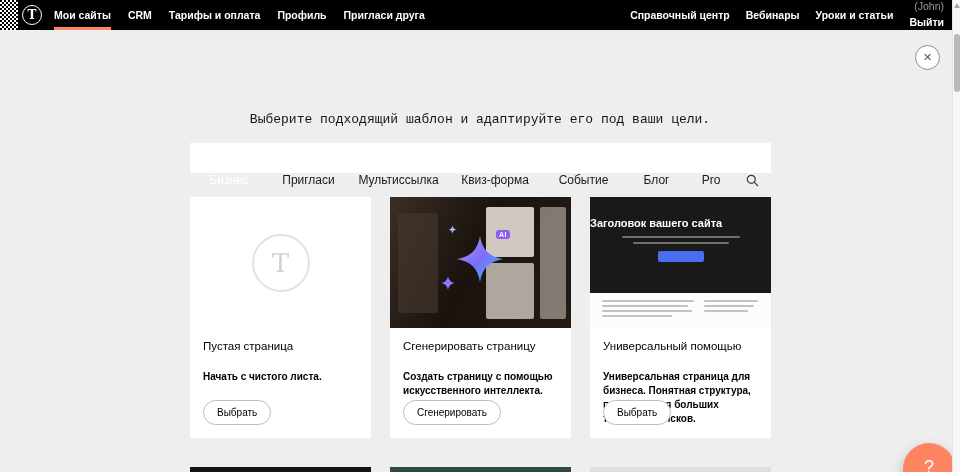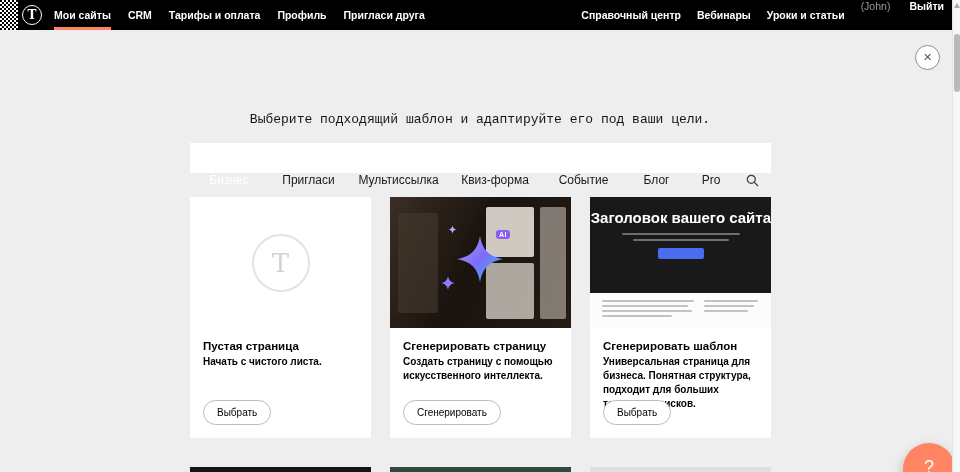--- a/index.html
+++ b/index.html
@@ -14,21 +14,21 @@
              background:repeating-conic-gradient(#ffffff 0% 25%, #000000 0% 50%) 0 0 / 4px 4px; }
   .logo { position:absolute; left:22px; top:5px; width:20px; height:20px; border:1.5px solid #fff; border-radius:50%;
           display:flex; align-items:center; justify-content:center; cursor:pointer;
           font-family:"DejaVu Serif", serif; font-size:12px; font-weight:700; color:#fff; }
   .nav-left { position:absolute; left:54px; top:0; height:30px; display:flex; align-items:stretch; gap:17px;
               font-size:10.5px; font-weight:700; }
   .nav-right { position:absolute; right:16px; top:0; height:30px; display:flex; align-items:stretch; gap:16px;
                font-size:10.5px; font-weight:700; }
   .nav-item { position:relative; display:flex; align-items:center; cursor:pointer; white-space:nowrap; }
   .nav-item.active::after { content:""; position:absolute; left:0; right:0; bottom:0; height:3px; background:#ff8562; }
-  .nav-user { display:flex; align-items:flex-start; gap:19px; white-space:nowrap; }
+  .nav-user { display:flex; align-items:flex-end; gap:4px; white-space:nowrap;flex-direction:column; }
   .user-name { color:#9a9a9a; font-weight:400; }
   .logout { cursor:pointer; }
 
   
   .close-btn { position:absolute; top:45px; right:20px; width:25px; height:25px; border-radius:50%;
                background:#fff; border:1px solid #8f8f8f; color:#555; display:flex; align-items:center; justify-content:center;
                font-size:11px; cursor:pointer; z-index:10; }
   .page-title { position:absolute; top:48px; left:0; width:100%; text-align:center;
                 font-size:38px; font-weight:200; color:#9b9b9b; letter-spacing:-0.5px; }
   .subtitle { position:absolute; top:112px; left:0; width:100%; text-align:center;
@@ -42,21 +42,21 @@
   .tab.active { background:#ff8562; color:#fff; border-right:none; }
   .tabs .tab:nth-child(1){width:78px} .tabs .tab:nth-child(2){width:82px} .tabs .tab:nth-child(3){width:98px}
   .tabs .tab:nth-child(4){width:95px} .tabs .tab:nth-child(5){width:82px} .tabs .tab:nth-child(6){width:64px}
   .tabs .tab:nth-child(7){width:45px} .tabs .tab:nth-child(8){width:37px}
 
   
   .cards { position:absolute; left:190px; top:197px; display:flex; gap:19px; }
   .card { width:181px; height:241px; background:#fff; position:relative; }
   .card-img { height:131px; position:relative; overflow:hidden; }
   .card-body { padding:12px 13px 0 13px; }
-  .card-title { font-size:11.5px; font-weight:700; color:#000; margin-bottom:3px; }
+  .card-title { font-size:11.5px; font-weight:400; color:#000; margin-bottom:18px; }
   .card-desc { font-size:10px; line-height:1.4; color:#000;font-weight:bold; }
   .card-actions { position:absolute; left:13px; bottom:13px; display:flex; gap:8px; }
   .btn { background:#fff; border:1px solid #bdbdbd; border-radius:14px; padding:6px 13px;
          font-size:10px; color:#000; cursor:pointer; font-family:inherit; white-space:nowrap; }
 
   
   .card-img.blank { display:flex; align-items:center; justify-content:center; background:#fff; }
   .blank-circle { width:58px; height:58px; border:2px solid #e3e3e3; border-radius:50%;
                   display:flex; align-items:center; justify-content:center;
                   font-family:"DejaVu Serif", serif; font-size:26px; color:#d2d2d2; }
@@ -71,22 +71,22 @@
   .star-big { position:absolute; left:64px; top:36px; }
   .star-small { position:absolute; left:50px; top:78px; }
   .star-tiny { position:absolute; left:58px; top:28px; }
   .ai-badge { position:absolute; left:106px; top:33px; background:#8b5cf6; color:#fff; border-radius:3px;
               font-size:7px; font-weight:700; padding:1px 3px; letter-spacing:.5px; }
 
   
   .tpl-dark { position:absolute; left:0; top:0; width:100%; height:96px; background:#191919; }
   .tpl-photo { position:absolute; left:0; bottom:0; width:100%; height:30px;
                background:linear-gradient(90deg,#35291f,#58born 0,#4a3a2b 50%,#2c2118); }
-  .tpl-heading { position:relative; z-index:2; text-align:right; margin-top:12px;
-                 font-size:15px; font-weight:700; color:#fff; }
+  .tpl-heading { position:relative; z-index:2; text-align:left; margin-top:20px;
+                 font-size:11px; font-weight:700; color:#fff; }
   .tpl-line { position:relative; z-index:2; height:2px; background:#6e6e6e; margin:4px auto 0 auto; border-radius:1px; }
   .tpl-line.l1 { width:118px; margin-top:7px; }
   .tpl-line.l2 { width:96px; }
   .tpl-btn { position:relative; z-index:2; width:46px; height:11px; background:#4a6cf0; border-radius:2px; margin:7px auto 0 auto; }
   .tpl-white { position:absolute; left:0; top:96px; width:100%; height:35px; background:#fcfcfc; padding:7px 12px; }
   .bar { height:2px; background:#c2c2c2; border-radius:1px; margin-bottom:3px; }
   .bcol-l { position:absolute; left:12px; top:7px; width:92px; }
   .bcol-r { position:absolute; left:114px; top:7px; width:54px; }
 
   
@@ -226,21 +226,21 @@
             <div class="bar" style="width:70px"></div>
           </div>
           <div class="bcol-r">
             <div class="bar" style="width:54px"></div>
             <div class="bar" style="width:50px"></div>
             <div class="bar" style="width:44px"></div>
           </div>
         </div>
       </div>
       <div class="card-body">
-        <h3 class="card-title">Сгенерировать шаблон</h3>
+        <h3 class="card-title">Универсальный помощью</h3>
         <p class="card-desc">Универсальная страница для бизнеса. Понятная структура, подходит для больших текстов и списков.</p>
       </div>
       <div class="card-actions">
         <button class="btn">Выбрать</button>
       </div>
     </div>
   </div>
 
   <div class="cards-next">
     <div class="card-next cn1"></div>

